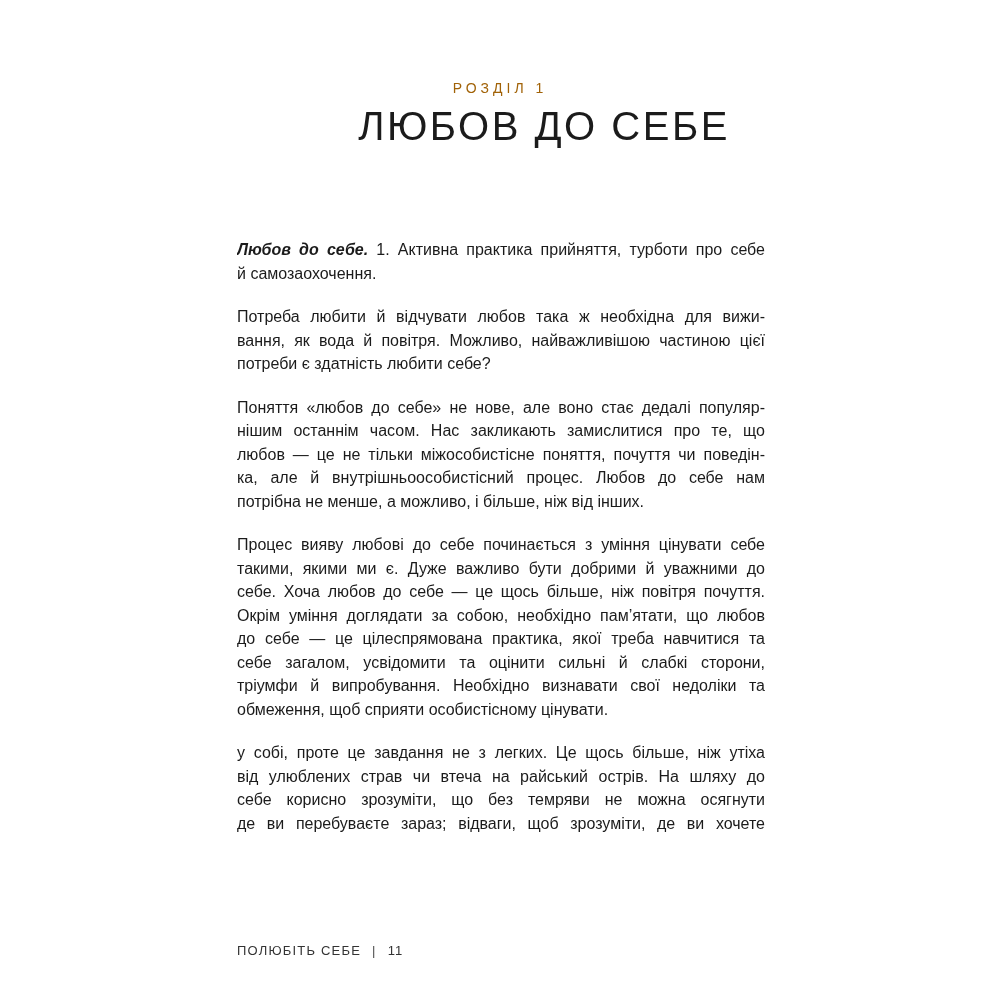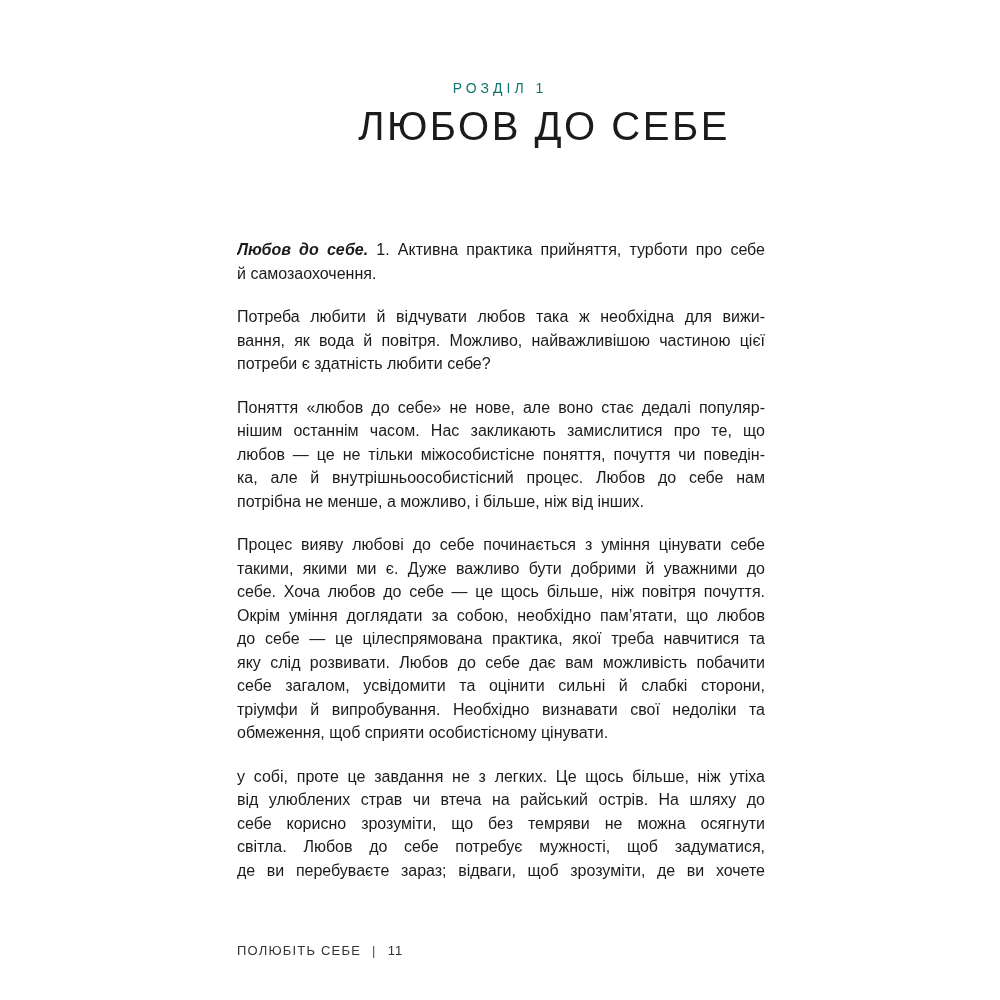--- a/index.html
+++ b/index.html
@@ -14,21 +14,21 @@
   }
   .chapter-label {
     position: absolute;
     top: 80px;
     left: 0;
     width: 100%;
     text-align: center;
     font-size: 14px;
     letter-spacing: 4px;
     font-weight: 400;
-    color: #0f766e;
+    color: #a16207;
   }
   .chapter-title {
     position: absolute;
     top: 104px;
     left: 0;
     width: 100%;
     text-align: center;
     font-size: 40px;
     letter-spacing: 2.5px;
     font-weight: 200;
@@ -104,31 +104,29 @@
       <div class="line just">ка, але й внутрішньоособистісний процес. Любов до себе нам</div>
       <div class="line">потрібна не менше, а можливо, і більше, ніж від інших.</div>
     </div>
 
     <div class="para">
       <div class="line just">Процес вияву любові до себе починається з уміння цінувати себе</div>
       <div class="line just">такими, якими ми є. Дуже важливо бути добрими й уважними до</div>
       <div class="line just">себе. Хоча любов до себе — це щось більше, ніж повітря почуття.</div>
       <div class="line just">Окрім уміння доглядати за собою, необхідно пам’ятати, що любов</div>
       <div class="line just">до себе — це цілеспрямована практика, якої треба навчитися та</div>
-      <div class="line just">яку слід розвивати. Любов до себе дає вам можливість побачити</div>
       <div class="line just">себе загалом, усвідомити та оцінити сильні й слабкі сторони,</div>
       <div class="line just">тріумфи й випробування. Необхідно визнавати свої недоліки та</div>
       <div class="line">обмеження, щоб сприяти особистісному цінувати.</div>
     </div>
 
     <div class="para">
       <div class="line just">у собі, проте це завдання не з легких. Це щось більше, ніж утіха</div>
       <div class="line just">від улюблених страв чи втеча на райський острів. На шляху до</div>
       <div class="line just">себе корисно зрозуміти, що без темряви не можна осягнути</div>
-      <div class="line just">світла. Любов до себе потребує мужності, щоб задуматися,</div>
       <div class="line just">де ви перебуваєте зараз; відваги, щоб зрозуміти, де ви хочете</div>
     </div>
 
   </div>
 
   <div class="footer">
     <span>ПОЛЮБІТЬ СЕБЕ</span><span class="sep">|</span><span>11</span>
   </div>
 
 </div>

